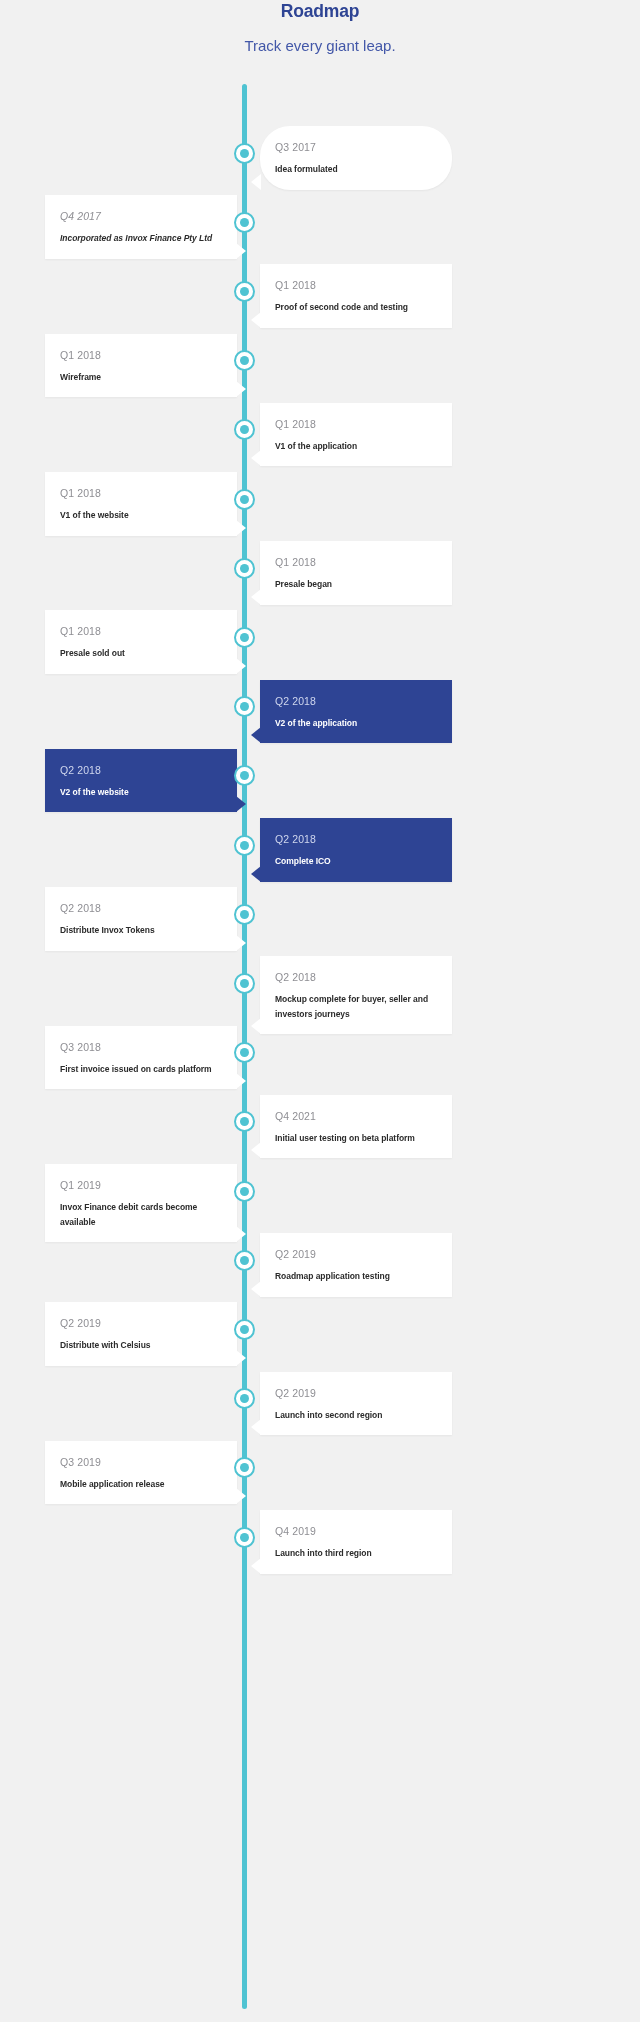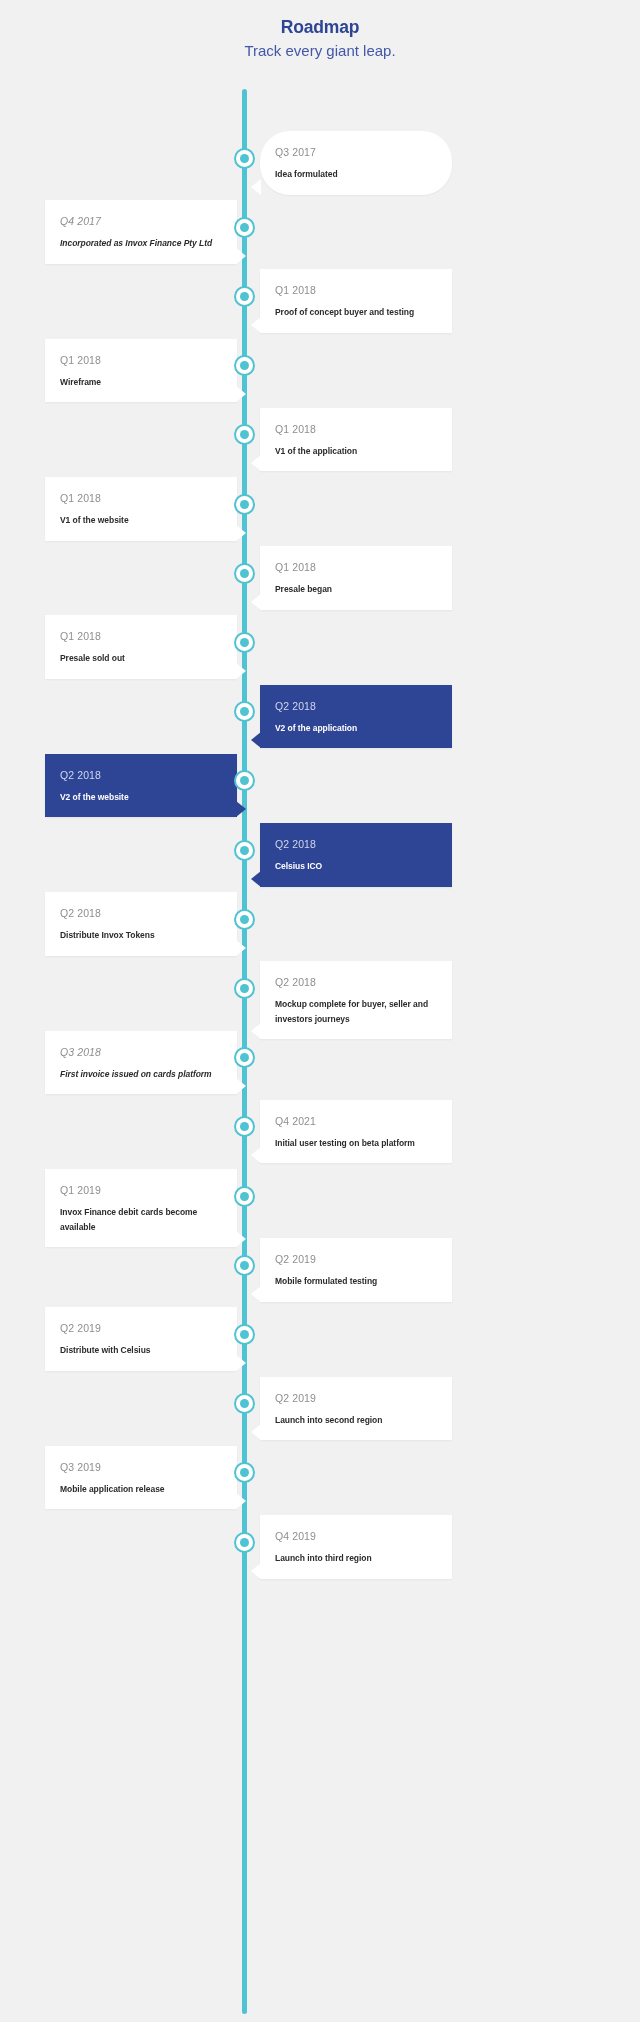--- a/index.html
+++ b/index.html
@@ -12,36 +12,36 @@
   #page {
     position: relative;
     width: 640px;
     height: 2022px;
     background: #f1f1f1;
     overflow: hidden;
   }
 
   
   .header {
-    padding-top: 16px;
+    padding-top: 0;
     text-align: center;
   }
   .header-title {
     font-size: 17.5px;
     font-weight: bold;
     color: #2e4494;
     letter-spacing: -0.2px;
     line-height: 22px;
   }
   .header-sub {
     font-size: 15px;
     font-weight: 400;
     color: #4257a8;
     line-height: 22px;
-    margin-top: 2px;
+    margin-top: 13px;
   }
 
   
   .timeline {
     position: relative;
     margin-top: 27px;
     height: 1925px;
   }
   .axis {
     position: absolute;
@@ -155,21 +155,21 @@
           <div class="card left" style="bottom: auto; top: -27px; font-style: italic;">
             <div class="card-date">Q4 2017</div>
             <div class="card-desc">Incorporated as Invox Finance Pty Ltd</div>
             <div class="tail"></div>
           </div>
           <div class="node" style="top: -10.5px;"></div>
         </div>
         <div class="row" style="top: 207.4px;">
           <div class="card right" style="bottom: auto; top: -27px;">
             <div class="card-date">Q1 2018</div>
-            <div class="card-desc">Proof of concept buyer and testing</div>
+            <div class="card-desc">Proof of second code and testing</div>
             <div class="tail"></div>
           </div>
           <div class="node" style="top: -10.5px;"></div>
         </div>
         <div class="row" style="top: 276.6px;">
           <div class="card left" style="bottom: auto; top: -27px;">
             <div class="card-date">Q1 2018</div>
             <div class="card-desc">Wireframe</div>
             <div class="tail"></div>
           </div>
@@ -219,21 +219,21 @@
           <div class="card left blue" style="bottom: auto; top: -27px;">
             <div class="card-date">Q2 2018</div>
             <div class="card-desc">V2 of the website</div>
             <div class="tail"></div>
           </div>
           <div class="node" style="top: -10.5px;"></div>
         </div>
         <div class="row" style="top: 761px;">
           <div class="card right blue" style="bottom: auto; top: -27px;">
             <div class="card-date">Q2 2018</div>
-            <div class="card-desc">Celsius ICO</div>
+            <div class="card-desc">Complete ICO</div>
             <div class="tail"></div>
           </div>
           <div class="node" style="top: -10.5px;"></div>
         </div>
         <div class="row" style="top: 830.2px;">
           <div class="card left" style="bottom: auto; top: -27px;">
             <div class="card-date">Q2 2018</div>
             <div class="card-desc">Distribute Invox Tokens</div>
             <div class="tail"></div>
           </div>
@@ -241,21 +241,21 @@
         </div>
         <div class="row" style="top: 899.4px;">
           <div class="card right" style="bottom: auto; top: -27px;">
             <div class="card-date">Q2 2018</div>
             <div class="card-desc">Mockup complete for buyer, seller and investors journeys</div>
             <div class="tail"></div>
           </div>
           <div class="node" style="top: -10.5px;"></div>
         </div>
         <div class="row" style="top: 968.6px;">
-          <div class="card left" style="bottom: auto; top: -27px; font-style: italic;">
+          <div class="card left" style="bottom: auto; top: -27px;">
             <div class="card-date">Q3 2018</div>
             <div class="card-desc">First invoice issued on cards platform</div>
             <div class="tail"></div>
           </div>
           <div class="node" style="top: -10.5px;"></div>
         </div>
         <div class="row" style="top: 1037.8px;">
           <div class="card right" style="bottom: auto; top: -27px;">
             <div class="card-date">Q4 2021</div>
             <div class="card-desc">Initial user testing on beta platform</div>
@@ -267,21 +267,21 @@
           <div class="card left" style="bottom: auto; top: -27px;">
             <div class="card-date">Q1 2019</div>
             <div class="card-desc">Invox Finance debit cards become available</div>
             <div class="tail"></div>
           </div>
           <div class="node" style="top: -10.5px;"></div>
         </div>
         <div class="row" style="top: 1176.2px;">
           <div class="card right" style="bottom: auto; top: -27px;">
             <div class="card-date">Q2 2019</div>
-            <div class="card-desc">Mobile formulated testing</div>
+            <div class="card-desc">Roadmap application testing</div>
             <div class="tail"></div>
           </div>
           <div class="node" style="top: -10.5px;"></div>
         </div>
         <div class="row" style="top: 1245.4px;">
           <div class="card left" style="bottom: auto; top: -27px;">
             <div class="card-date">Q2 2019</div>
             <div class="card-desc">Distribute with Celsius</div>
             <div class="tail"></div>
           </div>

